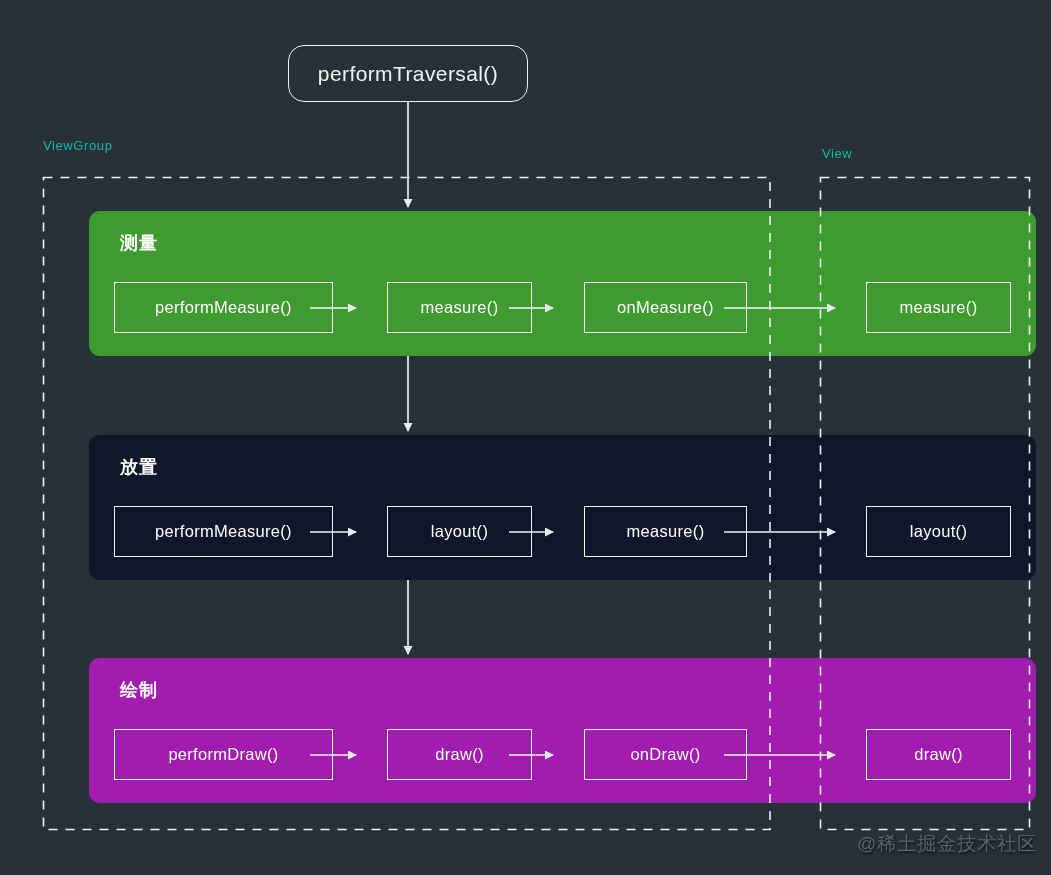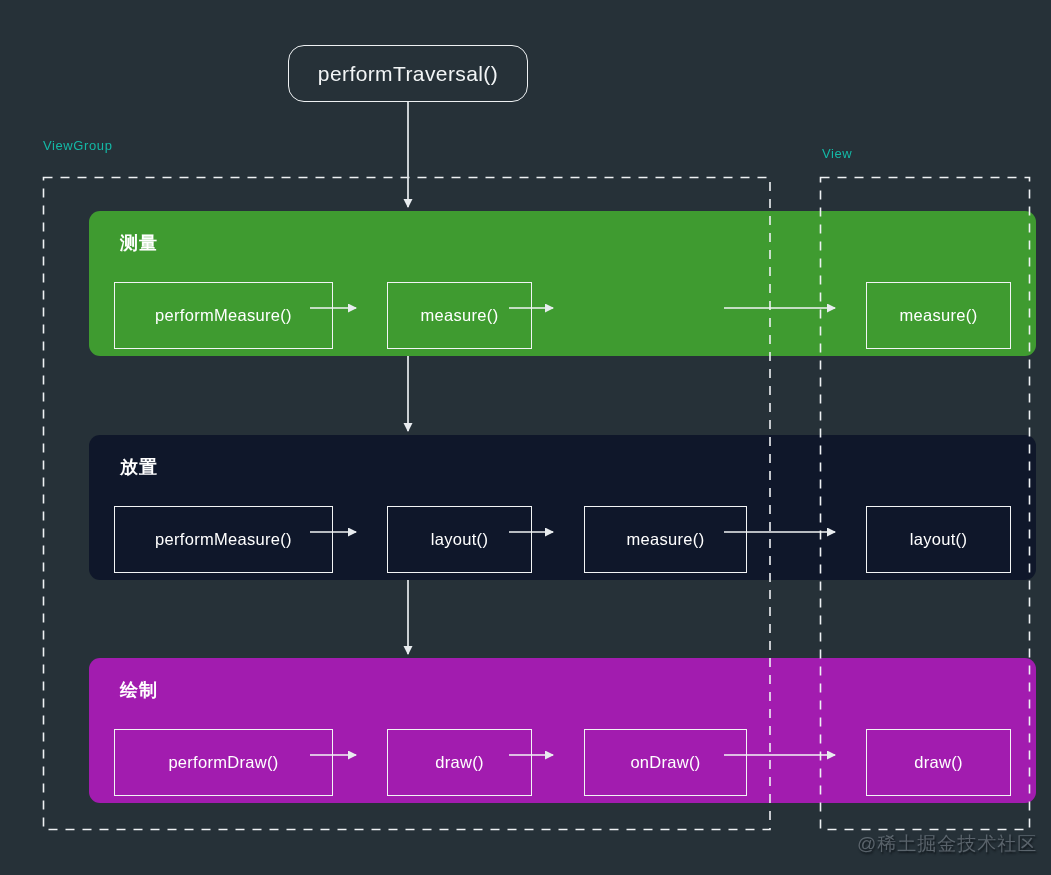--- a/index.html
+++ b/index.html
@@ -31,21 +31,21 @@
     border-radius:11px;z-index:1;margin-left:24px;
   }
   .band.measure{top:211px;}
   .band.layout{top:435px;}
   .band.draw{top:658px;}
   .band-label{
     position:absolute;left:31px;top:20px;
     color:#ffffff;font-size:18px;font-weight:bold;letter-spacing:1px;
   }
   .node{
-    position:absolute;top:71px;height:67px;
+    position:absolute;top:71px;height:51px;
     border:1px solid #f2f4f5;box-sizing:border-box;
     display:flex;align-items:center;justify-content:center;
     color:#ffffff;font-size:16.5px;letter-spacing:.3px;
   }
   .col1{left:25px;width:219px;}
   .col2{left:298px;width:145px;}
   .col3{left:495px;width:163px;}
   .col4{left:777px;width:145px;}
   
   .overlay{
@@ -67,20 +67,21 @@
 
   <div class="root-node">performTraversal()</div>
 
   <div class="container-label vg">ViewGroup</div>
   <div class="container-label v">View</div>
 
   <div class="band measure" style="background-color: rgb(63, 155, 48);">
     <div class="band-label">测量</div>
     <div class="node col1">performMeasure()</div>
     <div class="node col2">measure()</div>
+    <div class="node col3">onMeasure()</div>
     <div class="node col4">measure()</div>
   </div>
 
   <div class="band layout" style="background-color: #0f172a;">
     <div class="band-label">放置</div>
     <div class="node col1">performMeasure()</div>
     <div class="node col2">layout()</div>
     <div class="node col3">measure()</div>
     <div class="node col4">layout()</div>
   </div>

